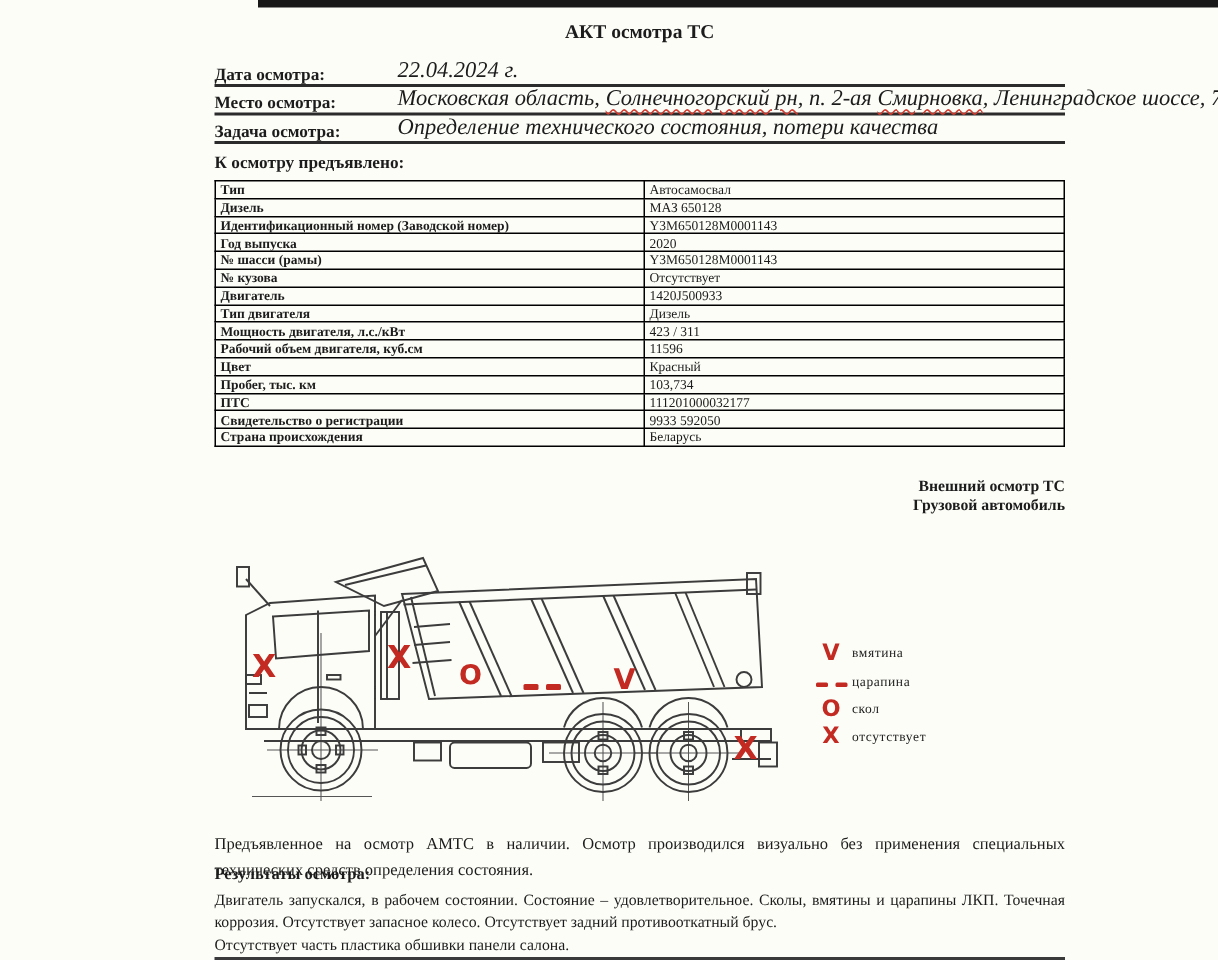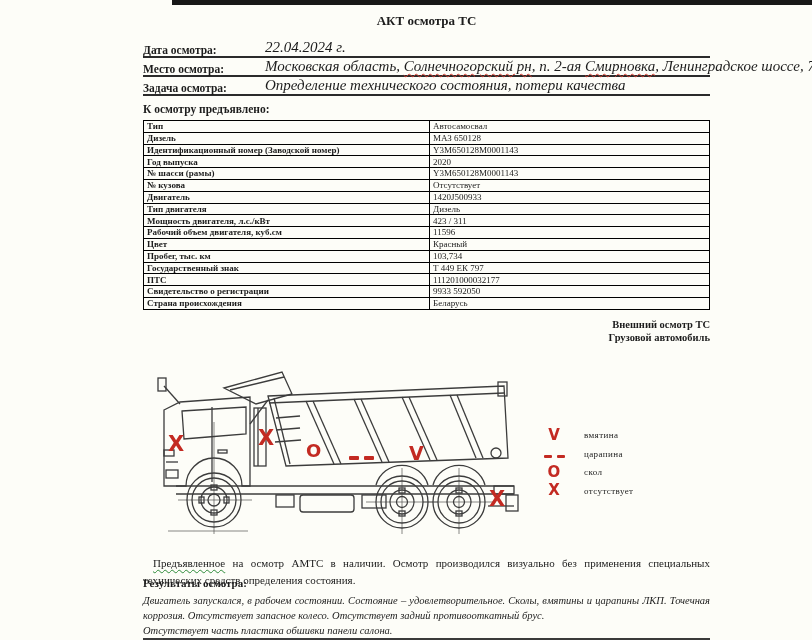--- a/index.html
+++ b/index.html
@@ -22,48 +22,48 @@
   
   .veh{position:absolute;top:120px;left:143px;width:567px;border-collapse:collapse;
     font-size:9px;table-layout:fixed;border-radius:19px;}
   .veh td{border:1px solid #000;padding:0 3px;height:10.8px;line-height:10.5px;
     overflow:hidden;white-space:nowrap;}
   .veh td.lbl{width:279px;font-weight:bold;}
   .veh td.val{font-weight:normal;}
   
   .wavy-red{text-decoration:underline;text-decoration-style:wavy;
     text-decoration-color:#d03a2e;text-decoration-thickness:1px;text-underline-offset:2px;}
-  .wavy-green{text-decoration:underline;text-decoration-style:wavy;
-    text-decoration-color:#2e8b3a;text-decoration-thickness:1px;text-underline-offset:2px;margin-left:10px;}
+  .wavy-green{text-decoration-style:wavy;
+    text-decoration-color:#2e8b3a;text-decoration-thickness:1px;text-underline-offset:2px;}
   
   .section-title{position:absolute;top:318px;left:143px;width:567px;margin:0;
     text-align:right;font-weight:bold;font-size:10.5px;line-height:13px;}
   .truck-wrap{position:absolute;left:150px;top:364px;width:382px;height:172px;}
   .truck-wrap svg{display:block;width:100%;height:100%;}
   .marks-layer{position:absolute;left:0;top:0;width:812px;height:640px;pointer-events:none;}
   .mark{position:absolute;color:var(--red);font-family:"DejaVu Sans",sans-serif;
     font-weight:bold;line-height:1;}
   .mark.sym-X{font-size:21px;}
   .mark.sym-O{font-size:18px;}
   .mark.sym-V{font-size:19px;}
   .dashpair{display:inline-flex;gap:5px;align-items:center;}
   .dash{display:inline-block;width:10px;height:4px;background:var(--red);border-radius:1px;}
   
   .legend{position:absolute;left:541px;top:426px;}
   .legend-row{display:flex;align-items:center;height:18.5px;}
   .legend-sym{width:26px;text-align:center;color:var(--red);font-weight:bold;
     font-family:"DejaVu Sans",sans-serif;font-size:15px;line-height:1;}
   .legend-sym .dash{width:8px;height:3.5px;}
-  .legend-label{font-size:9px;margin-left:17px;color:#222;letter-spacing:.4px;}
+  .legend-label{font-size:9px;margin-left:1px;color:#222;letter-spacing:.4px;}
   
   .summary{position:absolute;top:544px;left:143px;width:567px;
     font-size:11px;line-height:17px;text-align:justify;}
   .results-heading{position:absolute;top:577px;left:143px;font-weight:bold;font-size:11px;}
   .results-body{position:absolute;top:593px;left:143px;width:567px;
-    font-style:italic;font-size:10.5px;line-height:15px;text-align:justify;}
+    font-size:10.5px;line-height:15px;text-align:justify;}
   .results-underline{display:block;border-bottom:2px solid #3a3a3a;height:15px;}
 </style>
 </head>
 <body>
 
 <div class="topbar"></div>
 
 <h1 class="doc-title">АКТ осмотра ТС</h1>
 
 <div class="meta">
@@ -125,24 +125,20 @@
         <td class="lbl"><span>Рабочий объем двигателя, </span><span class="wavy-red">куб.см</span></td>
         <td class="val">11596</td>
       </tr>
       <tr>
         <td class="lbl"><span>Цвет</span></td>
         <td class="val">Красный</td>
       </tr>
       <tr>
         <td class="lbl"><span>Пробег, тыс. км</span></td>
         <td class="val">103,734</td>
-      </tr>
-      <tr>
-        <td class="lbl"><span>Государственный знак</span></td>
-        <td class="val">Т 449 ЕК 797</td>
       </tr>
       <tr>
         <td class="lbl"><span>ПТС</span></td>
         <td class="val">111201000032177</td>
       </tr>
       <tr>
         <td class="lbl"><span>Свидетельство о регистрации</span></td>
         <td class="val">9933 592050</td>
       </tr>
       <tr>

